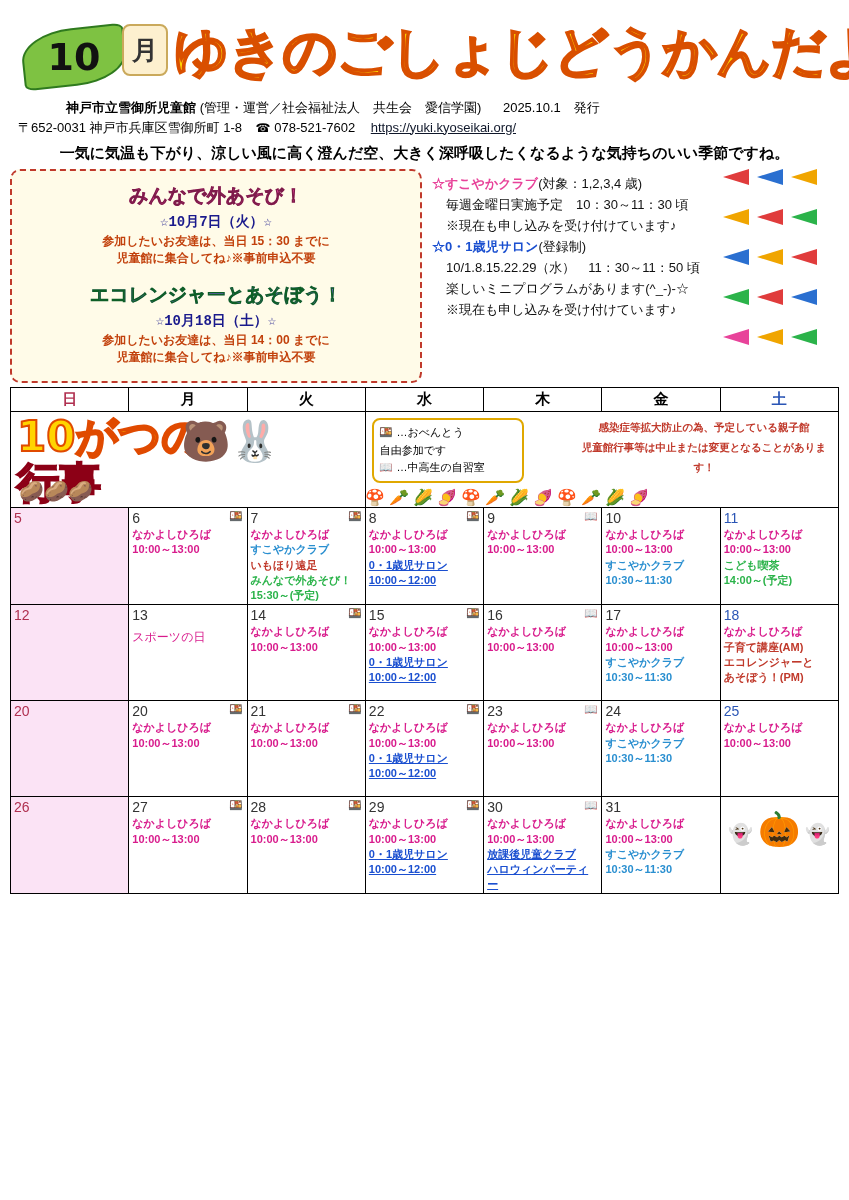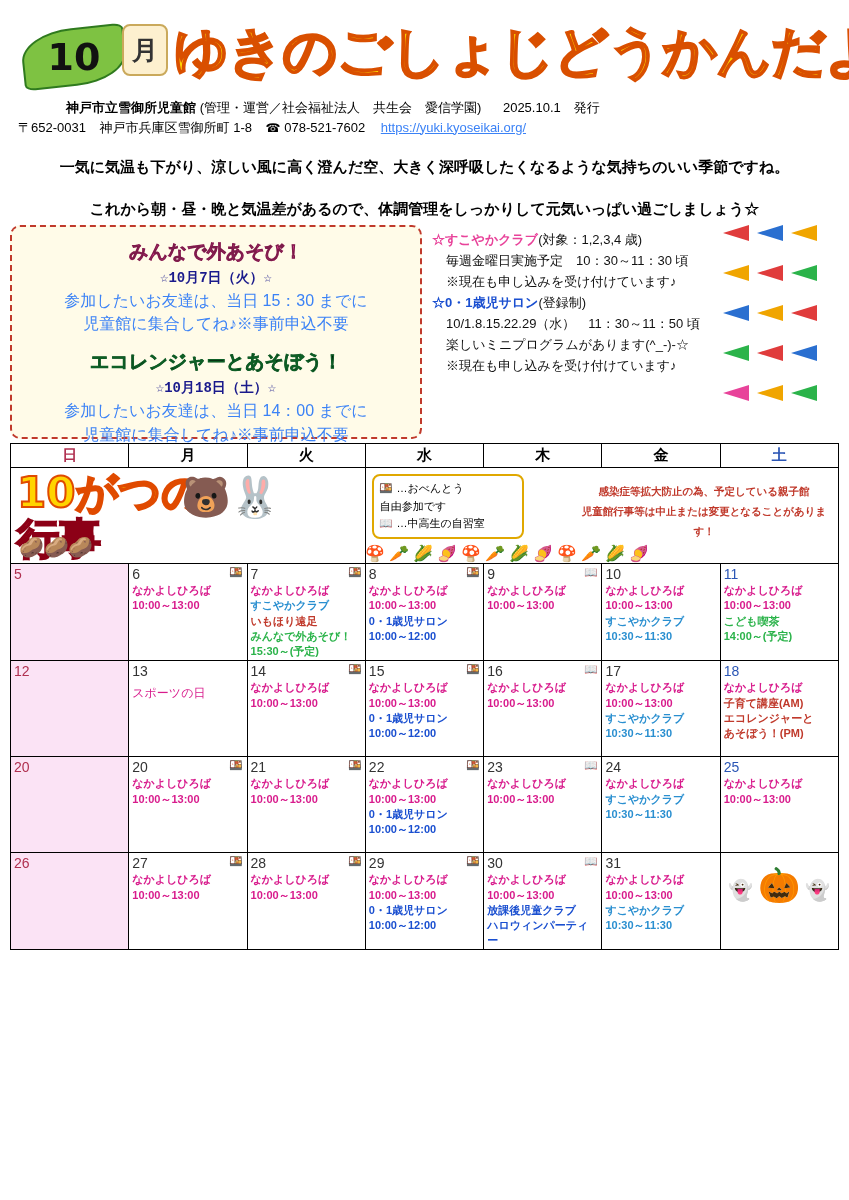--- a/index.html
+++ b/index.html
@@ -45,45 +45,45 @@
     color: #ffd400;
     -webkit-text-stroke: 2px #d94f00;
     text-shadow: 2px 2px 0 #ffffff;
     font-family: "DejaVu Sans", sans-serif;
     white-space: nowrap;
   }
 
   
   .infoline { font-size: 13px; line-height: 1.5; padding-left: 120px; position:relative;}
   .infoline .lbl { font-weight:bold;margin-left:48px; }
-  .infoline .url { color:#3b82f6; text-decoration: underline; margin-top: 11px; }
+  .infoline .url { color:#0f172a; text-decoration: underline; margin-top: 11px; }
   .infoline.row2 { padding-left: 8px; }
   .infoline.row1 { padding-left: 8px; }
   .phone-ico { font-size: 12px; }
 
-  .lead { font-size: 15px; font-weight: bold; text-align:center; line-height:1.6; margin-top:18px; }
+  .lead { font-size: 15px; font-weight: bold; text-align:center; line-height:1.6; margin-top:4px; }
 
   
   .mid { display:flex; gap: 6px; margin-top: 4px; height: 214px; }
   .mid-left {
     width: 412px;
     border: 2px dashed #c0392b;
     border-radius: 10px;
     background: #fffbe8;
     padding: 6px 8px;
     text-align:center;
   }
   .evt-title {
     font-size: 19px; font-weight: bold; color:#e8439a;
     -webkit-text-stroke: 0.6px #7d1b4a;
     margin: 6px 0 4px;
   }
-  .evt-title.green { color:#000000; -webkit-text-stroke: 0.6px #0e5f26; }
+  .evt-title.green { color:#8b5cf6; -webkit-text-stroke: 0.6px #0e5f26; }
   .evt-date { font-size: 14px; font-weight:bold; color:#1a1a8c; margin: 2px 0; font-family: Liberation Mono, monospace; }
-  .evt-note { font-size: 16px; color:#3b82f6; line-height:1.45; }
+  .evt-note { font-size: 12px; color:#c2410c; line-height:1.45;font-weight:bold; }
 
   .mid-right { flex:1; position:relative; padding: 4px 2px 0 4px; }
   .club-line { font-size: 13px; line-height: 1.62; color:#111; }
   .club-line b.pink { color:#e8439a; }
   .club-line b.blue { color:#1a4fd0; }
   .club-line b.orange { color:#e07b00; }
 
   
   .flags { position:absolute; right:0; top:0; width:116px; height:210px; }
 
@@ -96,21 +96,21 @@
   table.cal td { border: 1px solid #000; vertical-align: top; height: 96px; padding: 2px 3px; }
   td.sun { background: #fbe3f5; }
   td.sat { background: #ffffff; }
   .daynum { font-size: 14px; color:#333; }
   .sun .daynum { color:#b03050; }
   .sat .daynum { color:#2a55b5; }
   .cellhead { display:flex; justify-content: space-between; align-items:flex-start; }
   .icons { font-size: 11px; }
   .ev { font-size: 11px; line-height: 1.3; font-weight: bold; margin-top:1px; }
   .ev .n { color:#d81b8c;margin-top:8px; }
-  .ev .t { color:#1a4fd0; }
+  .ev .t { color:#1a4fd0;text-decoration:underline; }
   .ev .sk2 { color:#2a8fd0; }
   .ev .r { color:#c0392b; }
   .ev .g { color:#2bb34a; }
   .holiday { font-size: 12px; color:#d81b8c; margin-top: 6px; }
 
   .banner-cell { padding:0 !important; }
   .oct-banner {
     height: 100%; position: relative; overflow:hidden;
     background: #fff;
   }
@@ -138,28 +138,27 @@
     <div class="title-main">ゆきのごしょじどうかんだより</div>
   </div>
 
   <div class="infoline row1">
     <span class="lbl">神戸市立雪御所児童館</span>
     <span>(管理・運営／社会福祉法人　共生会　愛信学園)</span>
     <span style="margin-left:18px">2025.10.1　発行</span>
   </div>
   <div class="infoline row2">
     <span>〒652-0031</span>
-    <span style="margin-left:10px">神戸市兵庫区雪御所町 1-8</span>
+    <span style="">神戸市兵庫区雪御所町 1-8</span>
     <span class="phone-ico" style="margin-left:10px">☎</span>
     <span>078-521-7602</span>
     <span class="url" style="margin-left:12px">https://yuki.kyoseikai.org/</span>
   </div>
 
   <div class="lead">一気に気温も下がり、涼しい風に高く澄んだ空、大きく深呼吸したくなるような気持ちのいい季節ですね。</div>
-  <div class="lead">これから朝・昼・晩と気温差があるので、体調管理をしっかりして元気いっぱい過ごしましょう☆</div>
 
   <div class="mid">
     <div class="mid-left">
       <div class="evt-title">みんなで外あそび！</div>
       <div class="evt-date">☆10月7日（火）☆</div>
       <div class="evt-note">参加したいお友達は、当日 15：30 までに</div>
       <div class="evt-note">児童館に集合してね♪※事前申込不要</div>
       <div class="evt-title green" style="margin-top:14px">エコレンジャーとあそぼう！</div>
       <div class="evt-date">☆10月18日（土）☆</div>
       <div class="evt-note">参加したいお友達は、当日 14：00 までに</div>
@@ -221,21 +220,21 @@
               <div style="position:absolute;left:8px;bottom:4px;font-size:20px">🥔🥔🥔</div>
             </div>
           </td>
           <td colspan="4" class="banner-cell">
             <div style="position: relative; height: 100%;">
               <div style="position: absolute; left: 6px; top: 6px; width: 152px; border: 2px solid rgb(224, 168, 0); border-radius: 8px; background: rgb(255, 255, 255); padding: 4px 6px; font-size: 11px; line-height: 1.6;">
                 <div>🍱 …おべんとう</div>
                 <div>   自由参加です</div>
                 <div>📖 …中高生の自習室</div>
               </div>
-              <div style="position: absolute; right: 4px; top: 14px; width: 260px; font-size: 10.5px; color: rgb(192, 57, 43); font-weight: bold; line-height: 1.9; text-align: center; margin-left: 31px;">
+              <div style="position: absolute; right: 4px; top: 6px; width: 260px; font-size: 10.5px; color: rgb(192, 57, 43); font-weight: bold; line-height: 1.9; text-align: center; margin-left: 31px;">
                 <div>感染症等拡大防止の為、予定している親子館</div>
                 <div>児童館行事等は中止または変更となることがあります！</div>
               </div>
               <div style="position: absolute; left: 0px; bottom: 0px; width: 100%; font-size: 16px; letter-spacing: 4px; color: rgb(221, 0, 136);">🍄🥕🌽🍠🍄🥕🌽🍠🍄🥕🌽🍠</div>
             </div>
           </td>
         </tr>
         <tr>
           <td class="sun">
             <div class="cellhead">

